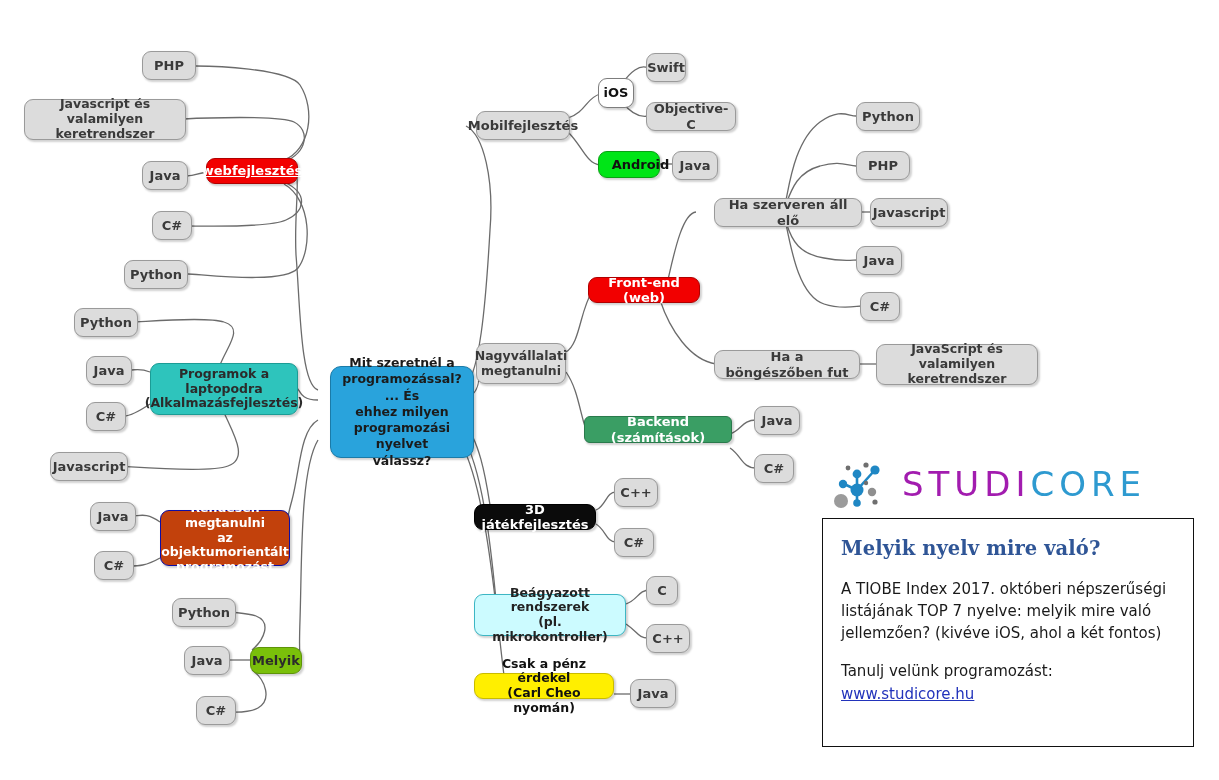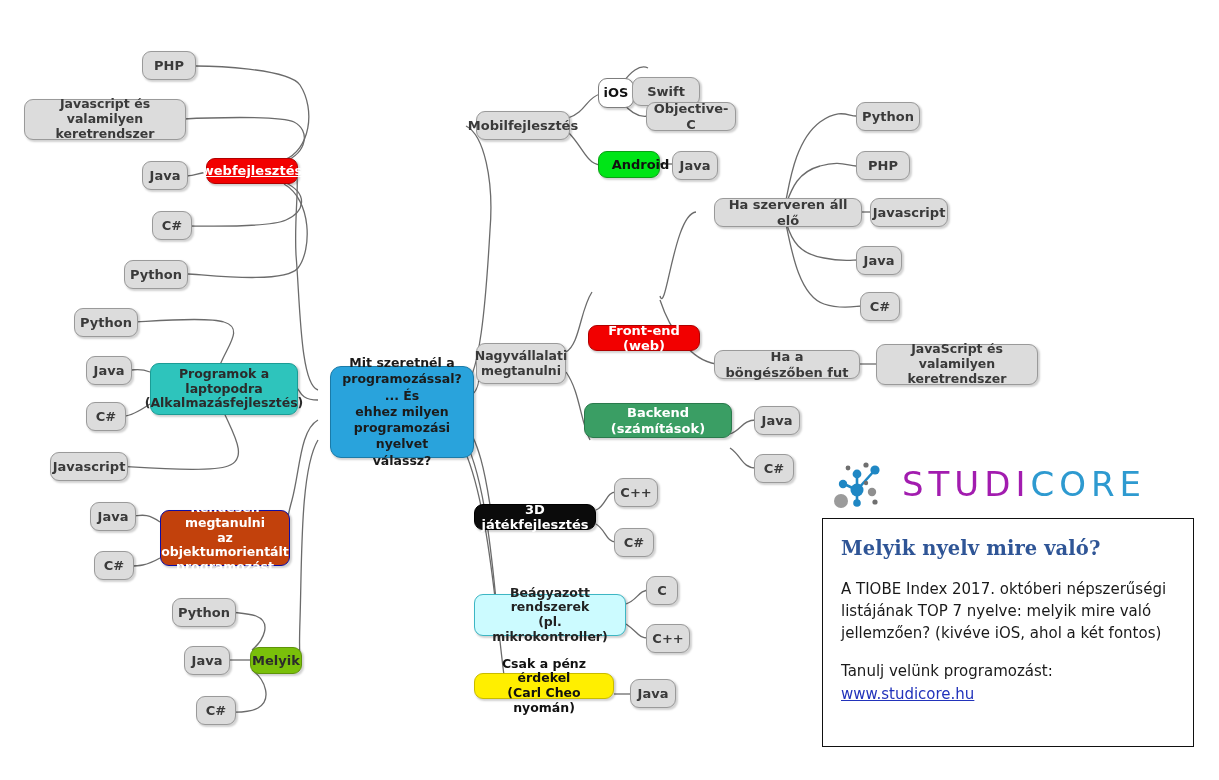--- a/index.html
+++ b/index.html
@@ -216,38 +216,38 @@
   <div class="node leaf" style="left:90px; top:502px; width:46px; height:29px;">Java</div>
   <div class="node leaf" style="left:94px; top:551px; width:40px; height:29px;">C#</div>
 
   <div class="node olive" style="left:250px; top:647px; width:52px; height:27px;">Melyik</div>
   <div class="node leaf" style="left:172px; top:598px; width:64px; height:29px;">Python</div>
   <div class="node leaf" style="left:184px; top:646px; width:46px; height:29px;">Java</div>
   <div class="node leaf" style="left:196px; top:696px; width:40px; height:29px;">C#</div>
 
   <div class="node leaf" style="left:476px; top:111px; width:94px; height:29px;">Mobilfejlesztés</div>
   <div class="node white" style="left:598px; top:78px; width:36px; height:30px;">iOS</div>
-  <div class="node leaf" style="left:632px; top:53px; width:68px; height:29px;margin-top:24px;">Swift</div>
+  <div class="node leaf" style="left:646px; top:53px; width:40px; height:29px;">Swift</div>
   <div class="node leaf" style="left:646px; top:102px; width:90px; height:29px;">Objective-C</div>
   <div class="node green" style="left:598px; top:151px; width:62px; height:27px;">Android</div>
   <div class="node leaf" style="left:672px; top:151px; width:46px; height:29px;">Java</div>
 
   <div class="node leaf small" style="left:476px; top:343px; width:90px; height:41px;">Nagyvállalati
 megtanulni</div>
-  <div class="node red" style="left:588px; top:277px; width:112px; height:26px;margin-top:48px;">Front-end (web)</div>
+  <div class="node red" style="left:588px; top:277px; width:112px; height:26px;">Front-end (web)</div>
   <div class="node leaf" style="left:714px; top:198px; width:148px; height:29px;">Ha szerveren áll elő</div>
   <div class="node leaf" style="left:856px; top:102px; width:64px; height:29px;">Python</div>
   <div class="node leaf" style="left:856px; top:151px; width:54px; height:29px;">PHP</div>
   <div class="node leaf" style="left:870px; top:198px; width:78px; height:29px;">Javascript</div>
   <div class="node leaf" style="left:856px; top:246px; width:46px; height:29px;">Java</div>
   <div class="node leaf" style="left:860px; top:292px; width:40px; height:29px;">C#</div>
   <div class="node leaf" style="left:714px; top:350px; width:146px; height:29px;">Ha a böngészőben fut</div>
   <div class="node leaf small" style="left:876px; top:344px; width:162px; height:41px;">JavaScript és valamilyen
 keretrendszer</div>
-  <div class="node seagreen" style="left:584px; top:403px; width:148px; height:35px;">Backend (számítások)</div>
+  <div class="node seagreen" style="left:584px; top:416px; width:148px; height:27px;border-radius:6px;">Backend (számítások)</div>
   <div class="node leaf" style="left:754px; top:406px; width:46px; height:29px;">Java</div>
   <div class="node leaf" style="left:754px; top:454px; width:40px; height:29px;">C#</div>
 
   <div class="node black" style="left:474px; top:504px; width:122px; height:26px;">3D játékfejlesztés</div>
   <div class="node leaf" style="left:614px; top:478px; width:44px; height:29px;">C++</div>
   <div class="node leaf" style="left:614px; top:528px; width:40px; height:29px;">C#</div>
 
   <div class="node cyan small" style="left:474px; top:594px; width:152px; height:42px;">Beágyazott rendszerek
 (pl. mikrokontroller)</div>
   <div class="node leaf" style="left:646px; top:576px; width:32px; height:29px;">C</div>

